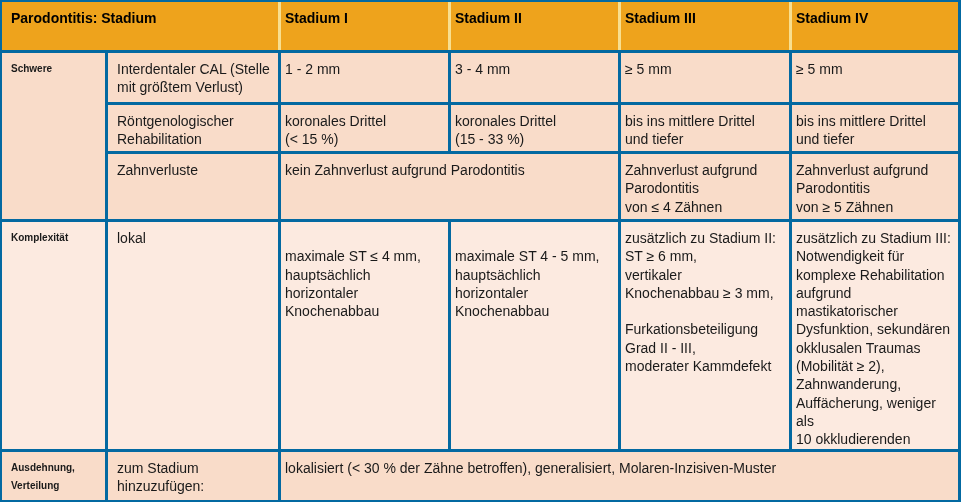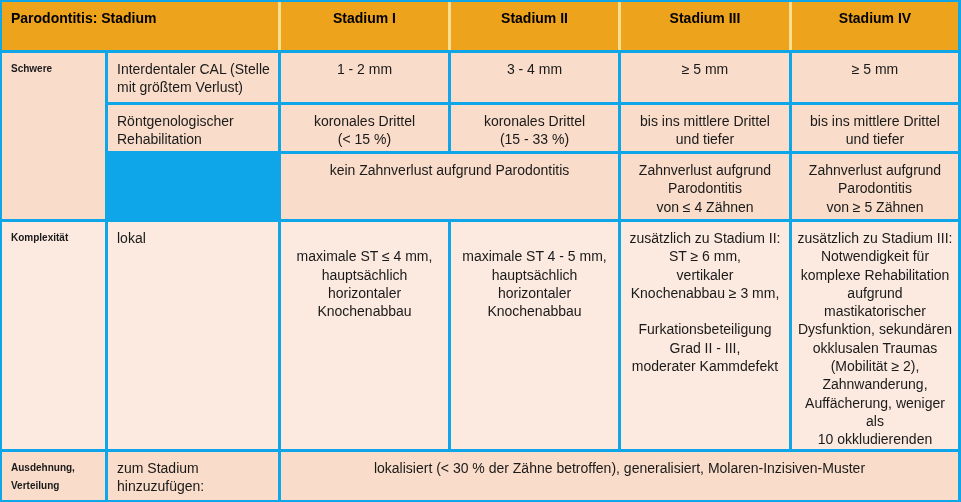--- a/index.html
+++ b/index.html
@@ -11,40 +11,40 @@
   }
   .page { position: relative; width: 961px; height: 502px; background: #ffffff; }
   .grid {
     position: absolute; inset: 0;
     display: grid;
     grid-template-columns: 103px 170px 167px 167px 168px 166px;
     grid-template-rows: 48px 49px 46px 65px 227px 48px;
     gap: 3px;
     padding: 2px 3px 2px 2px;
     box-sizing: border-box;
-    background: #0ea5e9;
+    background: #0369a1;
   }
   .cell {
     background: var(--row-peach, #F9DCC9);
     color: var(--text, #1A1A1A);
     font-size: 14px;
     line-height: 18.3px;
     white-space: pre-line;
     padding: 7px 4px 3px 4px;
     box-sizing: border-box;
     overflow: hidden;
   }
   .head {
     background: var(--header-orange, #EEA31C);
     color: #000000;
     font-weight: 700;
     font-size: 14px;
   }
   .light { background: var(--row-light, #FCEAE0); }
-  .center { text-align: center; }
+  .center { }
   .left   { text-align: left; padding-left: 9px; padding-right: 4px; }
   .bold   { font-weight: 700; font-size: 10px; }
   .hdiv {
     position: absolute; top: 2px; width: 3px; height: 48px;
     background: var(--header-divider, #F8DF8F);
     z-index: 2;
   }
 </style>
 </head>
 <body>
@@ -71,20 +71,21 @@
 Rehabilitation</div>
     <div class="cell center" style="grid-area:3/3/4/4">koronales Drittel
 (&lt; 15 %)</div>
     <div class="cell center" style="grid-area:3/4/4/5">koronales Drittel
 (15 - 33 %)</div>
     <div class="cell center" style="grid-area:3/5/4/6">bis ins mittlere Drittel
 und tiefer</div>
     <div class="cell center" style="grid-area:3/6/4/7">bis ins mittlere Drittel
 und tiefer</div>
 
+    <div class="cell left" style="grid-area:4/2/5/3">Zahnverluste</div>
     <div class="cell center" style="grid-area:4/3/5/5">kein Zahnverlust aufgrund Parodontitis</div>
     <div class="cell center" style="grid-area:4/5/5/6">Zahnverlust aufgrund
 Parodontitis
 von ≤ 4 Zähnen</div>
     <div class="cell center" style="grid-area:4/6/5/7">Zahnverlust aufgrund
 Parodontitis
 von ≥ 5 Zähnen</div>
 
     <div class="cell left bold light" style="grid-area:5/1/6/2">Komplexität</div>
     <div class="cell left light" style="grid-area:5/2/6/3">lokal</div>

